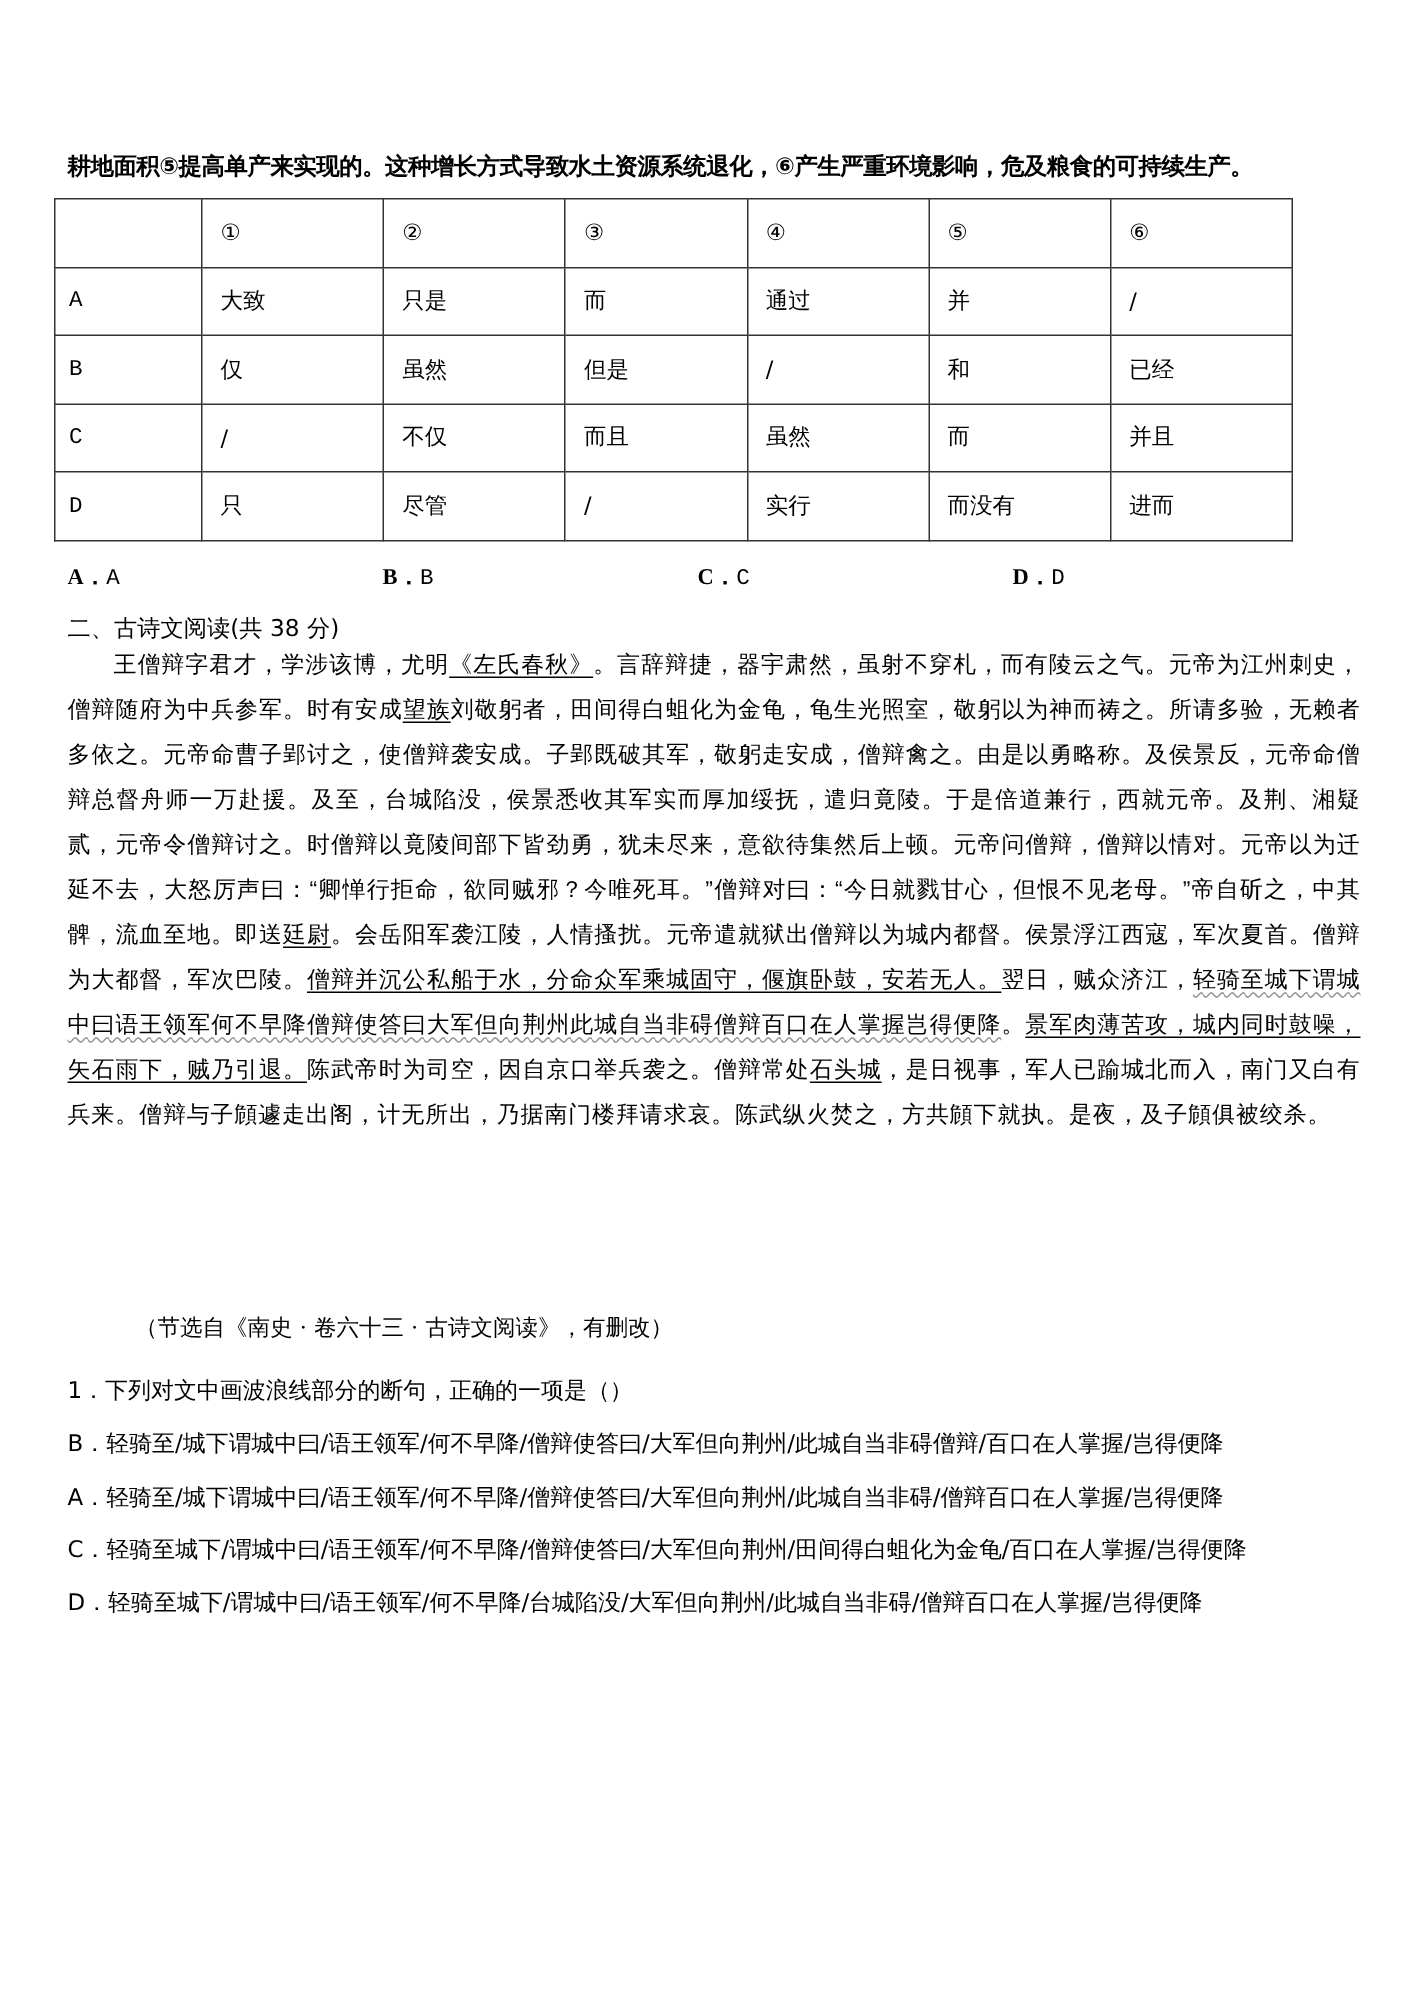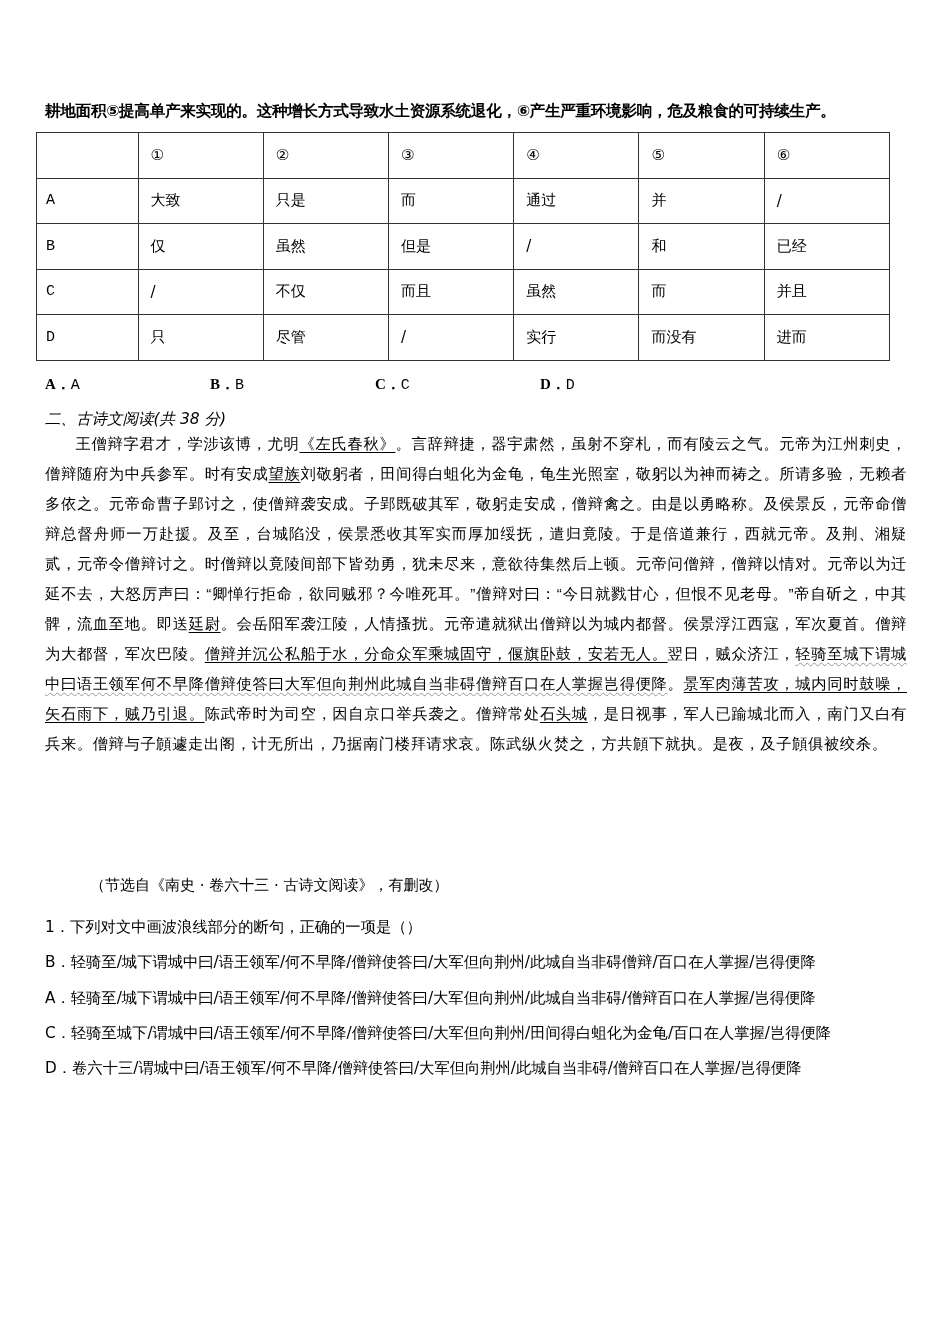--- a/index.html
+++ b/index.html
@@ -1,40 +1,40 @@
 <!DOCTYPE html>
 <html><head>
 <meta charset="utf-8">
 <style>
   html, body { margin: 0; padding: 0; background: #ffffff; }
   body { width: 950px; height: 1344px; position: relative; overflow: hidden; color: #000; }
-  .page { position: absolute; left: 0; top: 0; width: 862px; height: 1344px; padding-left: 28px; }
+  .page { position: absolute; left: 0; top: 0; width: 862px; height: 1344px; }
   .intro-line {
     position: absolute; left: 45px; top: 101px; width: 880px;
     font-family: "DejaVu Sans", sans-serif; font-weight: bold; font-size: 15.6px;
     letter-spacing: -0.3px; white-space: nowrap;
   }
   table.choice-table {
     position: absolute; left: 36px; top: 132px; border-collapse: collapse;
     font-family: "DejaVu Sans", sans-serif; font-size: 15px;
   }
   table.choice-table td {
     border: 1.5px solid #333; height: 44.5px; padding: 0 0 0 12px; vertical-align: middle;
   }
   table.choice-table td.rowhead { width: 93px; font-family: "Liberation Mono", monospace; padding-left: 9px; }
   table.choice-table td.cell { width: 114px; }
   .answers {
     position: absolute; left: 45px; top: 375px; font-family: "Liberation Serif", serif;
-    font-size: 15px; display: flex;
+    font-size: 15px; display: flex; gap: 45px;
   }
   .answers .opt { width: 165px; }
   .answers .opt b { font-weight: bold; }
   .answers .opt span.val { font-family: "Liberation Mono", monospace; }
   .section-title {
-    position: absolute; left: 45px; top: 409px; font-family: "DejaVu Sans", sans-serif; font-size: 15.5px; font-style: italic;
+    position: absolute; left: 45px; top: 409px; font-family: "DejaVu Sans", sans-serif; font-size: 15.5px;
   }
   .passage {
     position: absolute; left: 45px; top: 429px; width: 862px;
     font-family: Liberation Sans, sans-serif; font-size: 15.3px; line-height: 30px;
     text-align: justify; letter-spacing: 0.6px;
   }
   .passage p { margin: 0; text-indent: 2em; }
   .u { text-decoration: underline; text-underline-offset: 3px; }
   .wavy { text-decoration: underline wavy #999; text-underline-offset: 3px; text-decoration-thickness: 1px; }
   .source {
@@ -117,16 +117,16 @@
     <p><span>王僧辩字君才，学涉该博，尤明</span><span class="u">《左氏春秋》</span><span>。言辞辩捷，器宇肃然，虽射不穿札，而有陵云之气。元帝为江州刺史，僧辩随府为中兵参军。时有安成</span><span class="u">望族</span><span>刘敬躬者，田间得白蛆化为金龟，龟生光照室，敬躬以为神而祷之。所请多验，无赖者多依之。元帝命曹子郢讨之，使僧辩袭安成。子郢既破其军，敬躬走安成，僧辩禽之。由是以勇略称。及侯景反，元帝命僧辩总督舟师一万赴援。及至，台城陷没，侯景悉收其军实而厚加绥抚，遣归竟陵。于是倍道兼行，西就元帝。及荆、湘疑贰，元帝令僧辩讨之。时僧辩以竟陵间部下皆劲勇，犹未尽来，意欲待集然后上顿。元帝问僧辩，僧辩以情对。元帝以为迁延不去，大怒厉声曰：“卿惮行拒命，欲同贼邪？今唯死耳。”僧辩对曰：“今日就戮甘心，但恨不见老母。”帝自斫之，中其髀，流血至地。即送</span><span class="u">廷尉</span><span>。会岳阳军袭江陵，人情搔扰。元帝遣就狱出僧辩以为城内都督。侯景浮江西寇，军次夏首。僧辩为大都督，军次巴陵。</span><span class="u">僧辩并沉公私船于水，分命众军乘城固守，偃旗卧鼓，安若无人。</span><span>翌日，贼众济江，</span><span class="wavy">轻骑至城下谓城中曰语王领军何不早降僧辩使答曰大军但向荆州此城自当非碍僧辩百口在人掌握岂得便降</span><span>。</span><span class="u">景军肉薄苦攻，城内同时鼓噪，矢石雨下，贼乃引退。</span><span>陈武帝时为司空，因自京口举兵袭之。僧辩常处</span><span class="u">石头城</span><span>，是日视事，军人已踰城北而入，南门又白有兵来。僧辩与子頠遽走出阁，计无所出，乃据南门楼拜请求哀。陈武纵火焚之，方共頠下就执。是夜，及子頠俱被绞杀。</span></p>
   </div>
 
   <div class="source">（节选自《南史 · 卷六十三 · 古诗文阅读》，有删改）</div>
 
   <div class="question">
     <p class="stem">1．下列对文中画波浪线部分的断句，正确的一项是（）</p>
     <p class="qopt">B．轻骑至/城下谓城中曰/语王领军/何不早降/僧辩使答曰/大军但向荆州/此城自当非碍僧辩/百口在人掌握/岂得便降</p>
     <p class="qopt">A．轻骑至/城下谓城中曰/语王领军/何不早降/僧辩使答曰/大军但向荆州/此城自当非碍/僧辩百口在人掌握/岂得便降</p>
     <p class="qopt">C．轻骑至城下/谓城中曰/语王领军/何不早降/僧辩使答曰/大军但向荆州/田间得白蛆化为金龟/百口在人掌握/岂得便降</p>
-    <p class="qopt">D．卷六十三/谓城中曰/语王领军/何不早降/僧辩使答曰/大军但向荆州/此城自当非碍/僧辩百口在人掌握/岂得便降</p>
+    <p class="qopt">D．轻骑至城下/谓城中曰/语王领军/何不早降/台城陷没/大军但向荆州/此城自当非碍/僧辩百口在人掌握/岂得便降</p>
   </div>
 
 </div>
 
 </body></html>

